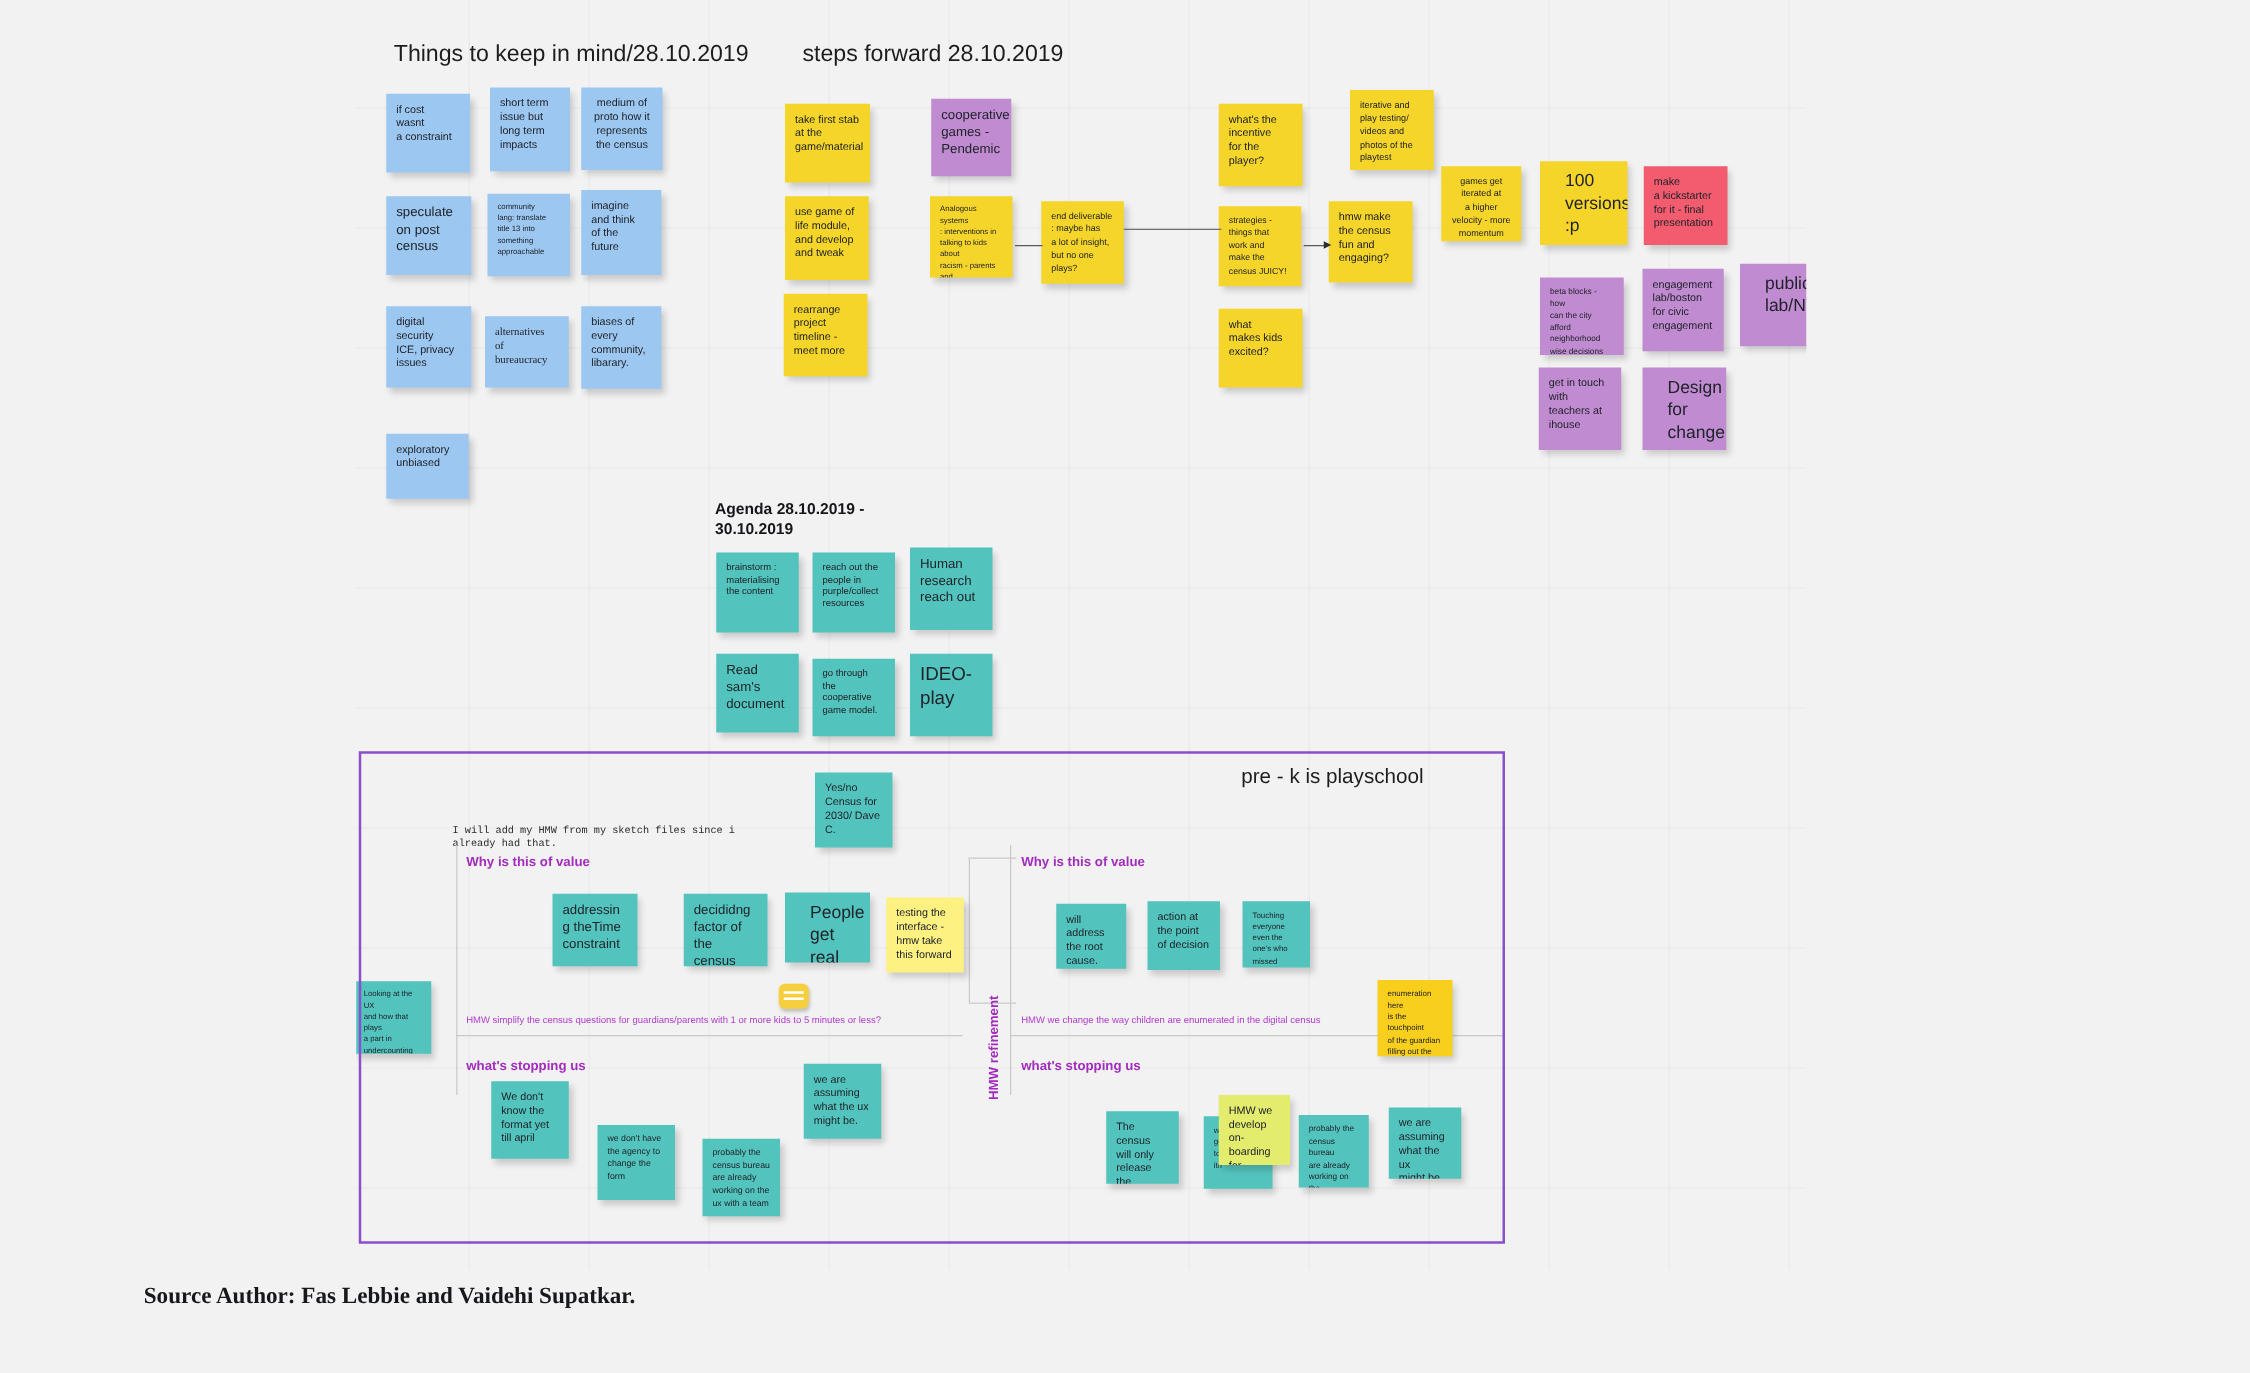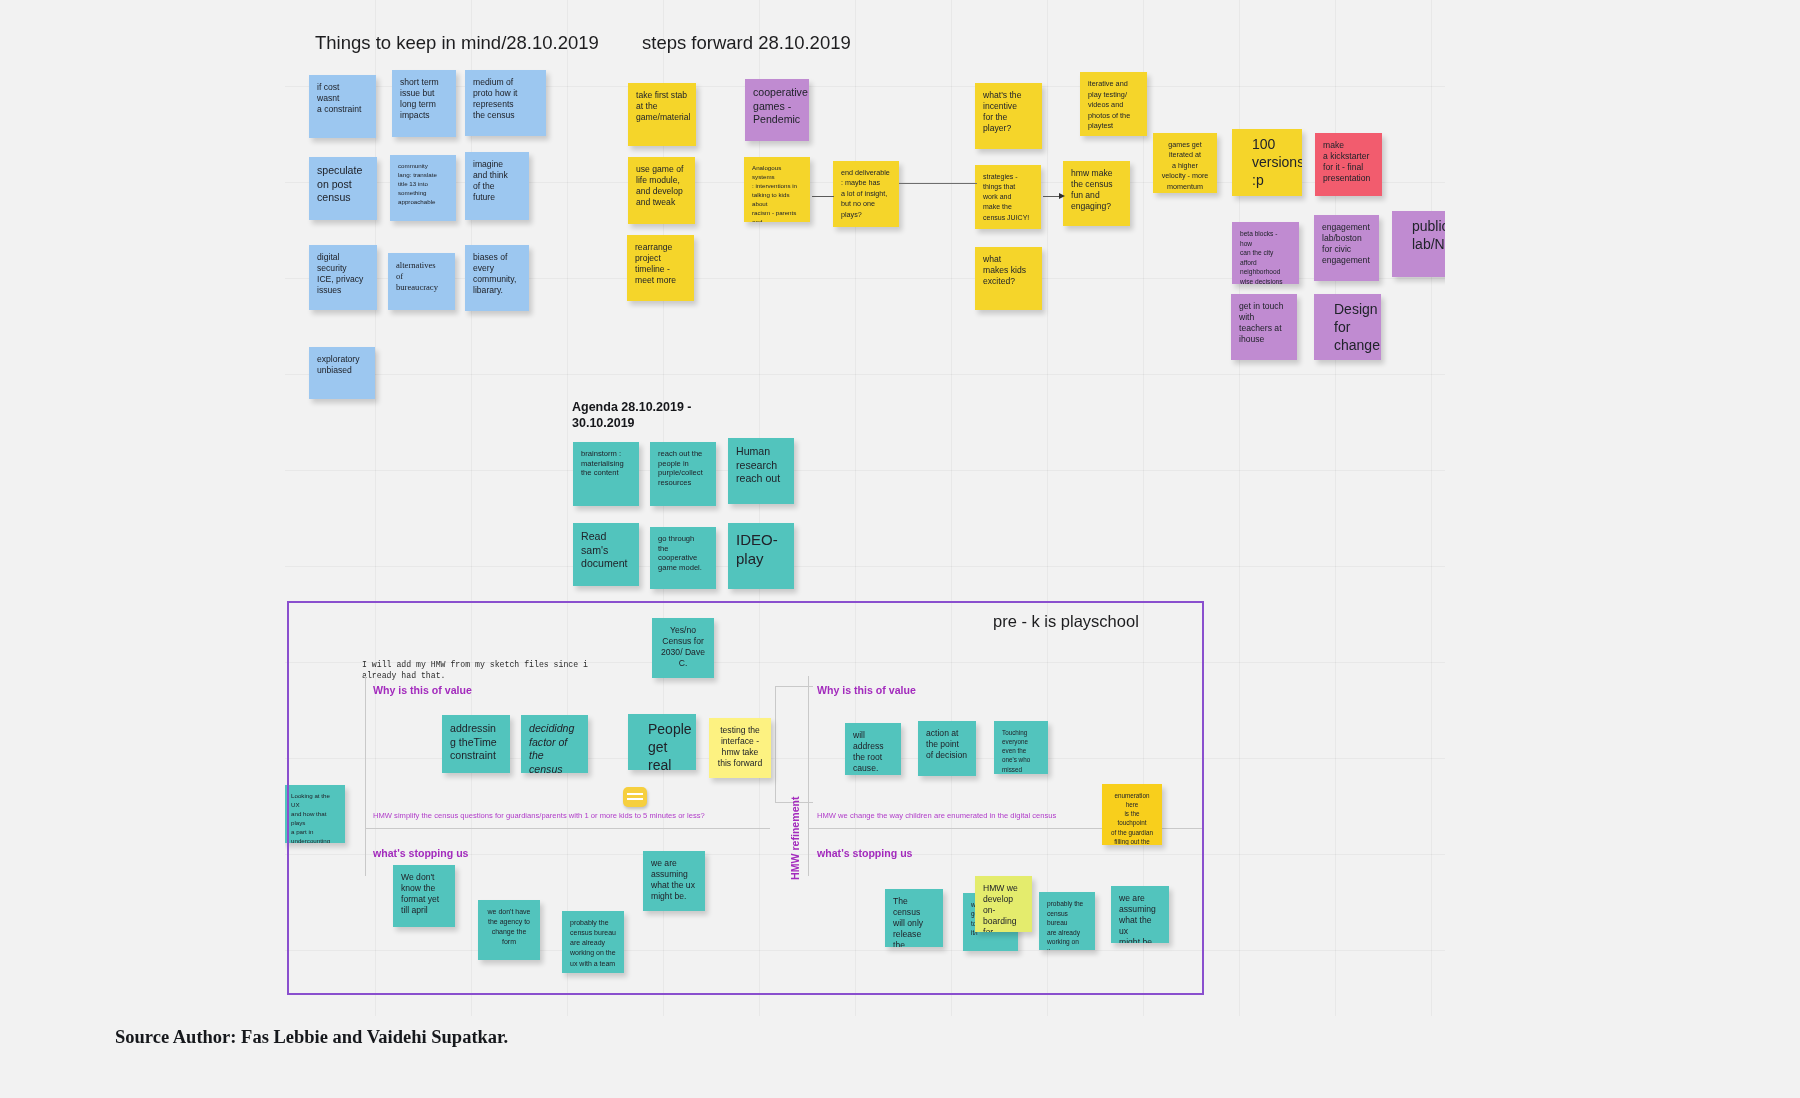--- a/index.html
+++ b/index.html
@@ -45,21 +45,21 @@
   .lyel  {background:#fdf281;}
   .ygrn  {background:#e4ec6d;}
   .amber {background:#f8cf1c;}
 
   .fs-xs{font-size:6.2px;line-height:1.45;}
   .fs-s {font-size:8.6px;}
   .fs-m {font-size:10.6px;}
   .fs-l {font-size:14px;padding-left:20px;}
   .fs-xl{font-size:15px;}
 
-  .ctr{text-align:center;}
+  .ctr{text-align:left;}
 
   
   .heading{
     position:absolute;
     font-size:18.5px;
     color:#1d1d1f;
     white-space:nowrap;
   }
   .subheading{
     position:absolute;
@@ -159,21 +159,21 @@
   <div class="subheading" style="left:287px;top:399px;width:140px;">Agenda 28.10.2019 - 30.10.2019</div>
   <div class="heading" style="left:708px;top:612px;font-size:16.5px;">pre - k is playschool</div>
 
   <div class="note blue fs-s" style="left:24px;top:75px;width:67px;height:63px;">if cost
 wasnt
 a constraint</div>
   <div class="note blue fs-s" style="left:107px;top:70px;width:64px;height:67px;">short term
 issue but
 long term
 impacts</div>
-  <div class="note blue fs-s" style="left:180px;top:70px;width:81px;height:66px;">medium of
+  <div class="note blue fs-s" style="left:180px;top:70px;width:65px;height:66px;text-align:center;">medium of
 proto how it
 represents
 the census</div>
 
   <div class="note blue fs-m" style="left:24px;top:157px;width:68px;height:63px;">speculate
 on post
 census</div>
   <div class="note blue fs-xs" style="left:105px;top:155px;width:66px;height:66px;">community
 lang: translate
 title 13 into
@@ -339,21 +339,21 @@
 C.</div>
   <div class="note teal fs-xs" style="left:-2px;top:785px;width:62px;height:58px;">Looking at the UX
 and how that plays
 a part in
 undercounting
 children.</div>
 
   <div class="note teal fs-m" style="left:157px;top:715px;width:68px;height:58px;">addressin
 g theTime
 constraint</div>
-  <div class="note teal fs-m" style="left:236px;top:715px;width:67px;height:58px;font-style:italic;">decididng
+  <div class="note teal fs-m" style="left:262px;top:715px;width:67px;height:58px;">decididng
 factor of
 the census</div>
   <div class="note teal fs-l" style="left:343px;top:714px;width:68px;height:56px;">People
 get real</div>
   <div class="note lyel fs-s ctr" style="left:424px;top:718px;width:62px;height:60px;">testing the
 interface -
 hmw take
 this forward</div>
 
   <div class="note teal fs-s" style="left:108px;top:865px;width:62px;height:62px;">We don't

